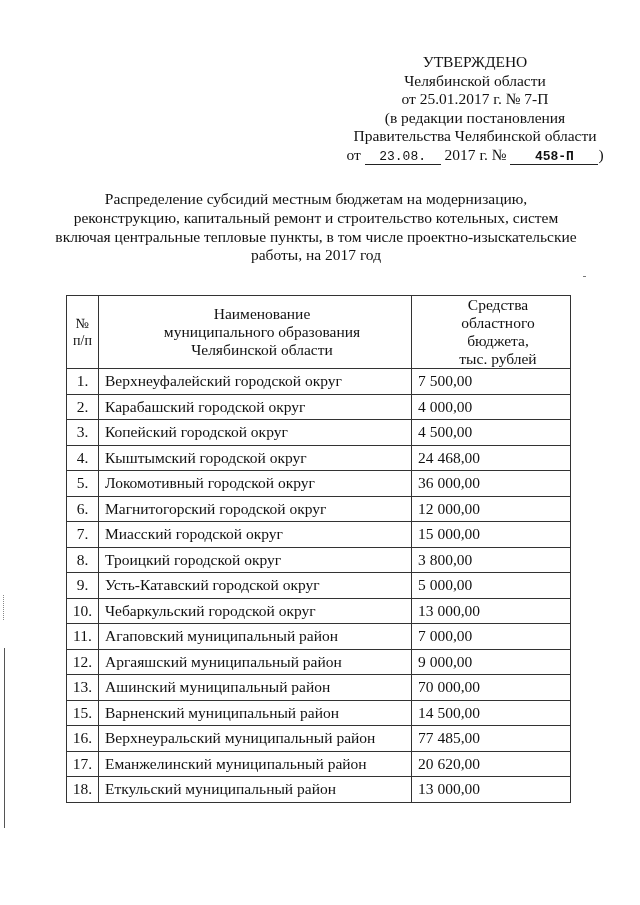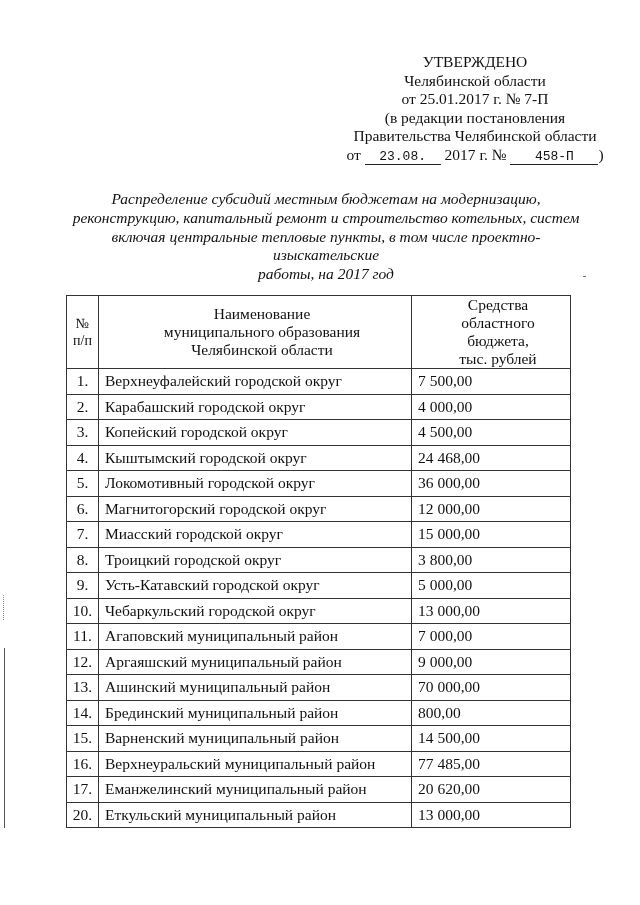--- a/index.html
+++ b/index.html
@@ -11,22 +11,22 @@
     .approval {
       position: absolute; left: 330px; top: 53px; width: 290px;
       text-align: center; font-size: 15.5px; line-height: 18.6px;
     }
     .approval .blank {
       display: inline-block; border-bottom: 1px solid #222; text-align: center;
       font-family: "Liberation Mono", "DejaVu Sans Mono", monospace; font-size: 13px;
       line-height: 14px;
     }
     .title {
-      position: absolute; left: 62px; top: 190px; width: 528px;
-      text-align: center; font-size: 15.5px; line-height: 18.8px; font-style: italic;
+      position: absolute; left: 52px; top: 190px; width: 528px;
+      text-align: center; font-size: 15.5px; line-height: 18.8px;
     }
     .tbl {
       position: absolute; left: 66px; top: 295px; width: 505px;
       border-collapse: collapse; font-size: 15.5px;
     }
     .tbl td, .tbl th {
       border: 1.3px solid #333; padding: 0 6px; font-weight: normal;
     }
     .tbl thead th { height: 69px; text-align: center; line-height: 18px; vertical-align: middle; padding-left: 20px; }
     .tbl thead th.num { width: 19px; font-size: 14px; line-height: 17px; padding: 0 6px; }
@@ -50,21 +50,21 @@
 <div class="approval">
   <div>УТВЕРЖДЕНО</div>
   <div>Челябинской области</div>
   <div>от 25.01.2017 г. № 7-П</div>
   <div>(в редакции постановления</div>
   <div>Правительства Челябинской области</div>
   <div>
     <span>от</span>
     <span class="blank" style="width:76px;">23.08.</span>
     <span>2017 г. №</span>
-    <span class="blank" style="width:88px;">458-П</span><span>)</span>
+    <span class="blank" style="width:88px;font-weight:bold;">458-П</span><span>)</span>
   </div>
 </div>
 
 <div class="title">
   <div>Распределение субсидий местным бюджетам на модернизацию,</div>
   <div>реконструкцию, капитальный ремонт и строительство котельных, систем</div>
   <div>включая центральные тепловые пункты, в том числе проектно-изыскательские</div>
   <div>работы, на 2017 год</div>
 </div>
 <div class="dot"></div>
@@ -148,41 +148,36 @@
         <td class="n">12.</td>
         <td class="name">Аргаяшский муниципальный район</td>
         <td class="amt">9 000,00</td>
       </tr>
       <tr>
         <td class="n">13.</td>
         <td class="name">Ашинский муниципальный район</td>
         <td class="amt">70 000,00</td>
       </tr>
       <tr>
-        <td class="n">14.</td>
-        <td class="name">Брединский муниципальный район</td>
-        <td class="amt">800,00</td>
-      </tr>
-      <tr>
         <td class="n">15.</td>
         <td class="name">Варненский муниципальный район</td>
         <td class="amt">14 500,00</td>
       </tr>
       <tr>
         <td class="n">16.</td>
         <td class="name">Верхнеуральский муниципальный район</td>
         <td class="amt">77 485,00</td>
       </tr>
       <tr>
         <td class="n">17.</td>
         <td class="name">Еманжелинский муниципальный район</td>
         <td class="amt">20 620,00</td>
       </tr>
       <tr>
-        <td class="n">20.</td>
+        <td class="n">18.</td>
         <td class="name">Еткульский муниципальный район</td>
         <td class="amt">13 000,00</td>
       </tr>
     </tbody>
 </table>
 
 <div class="scandots"></div>
 <div class="scanline"></div>
 
 </body></html>

